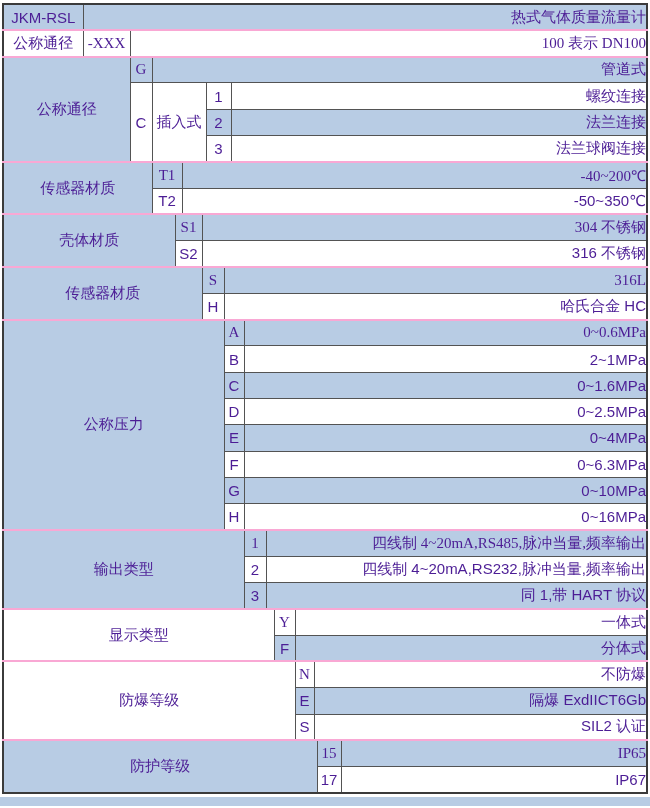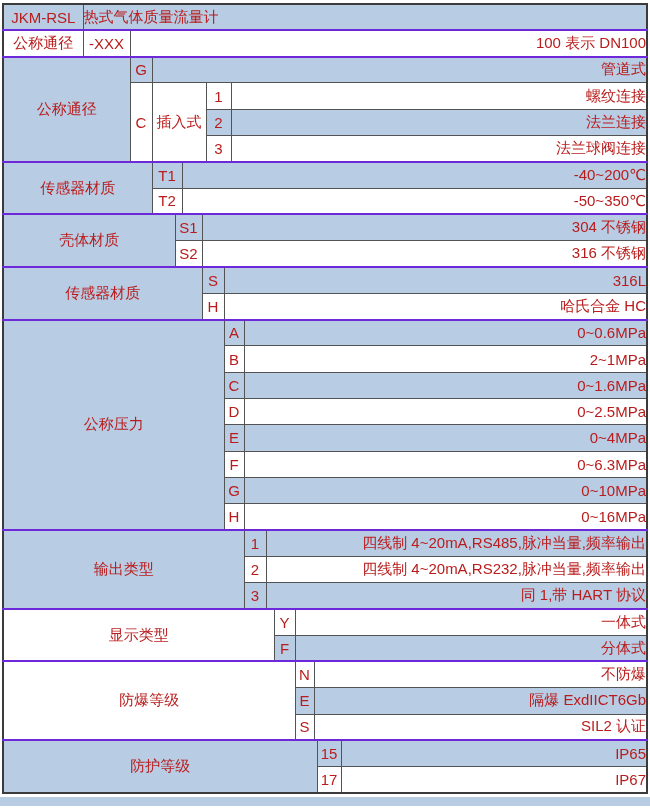--- a/index.html
+++ b/index.html
@@ -1,45 +1,45 @@
 <!DOCTYPE html>
 <html><head>
 <meta charset="utf-8">
 <style>
   html,body{margin:0;padding:0;background:#ffffff;}
   .page{
     position:relative;
     width:650px;height:808px;
     background:#ffffff;
     font-family:"Liberation Sans","DejaVu Sans",sans-serif;
-    color:#b91c1c;
+    color:#4c1d95;
     overflow:hidden;
   }
   table.spec{
     position:absolute;left:2px;top:3px;
     width:646px;
     border-collapse:collapse;
     table-layout:fixed;
     border:2px solid #3b3b3b;
   }
   tr{height:26.3px;}
   td{
     border:1px solid #535353;
     padding:0;
     font-size:15px;
     overflow:hidden;
     white-space:nowrap;
     vertical-align:middle;
   }
-  tr.sec > td{border-top:2px solid #6d28d9;}
+  tr.sec > td{border-top:2px solid #f9a8d4;font-family:Liberation Serif, serif;}
   tr.b td{background:#b8cce4;}
   td.lbl{background:#ffffff;text-align:center;}
   td.code{text-align:center;}
   td.desc{text-align:right;padding-left:13px;}
-  td.title{text-align:left;}
+  td.title{text-align:right;}
   .strip{
     position:absolute;left:0px;top:797px;
     width:650px;height:9px;
     background:#b8cce4;
   }
 </style>
 </head>
 <body>
 
 <div class="page">

